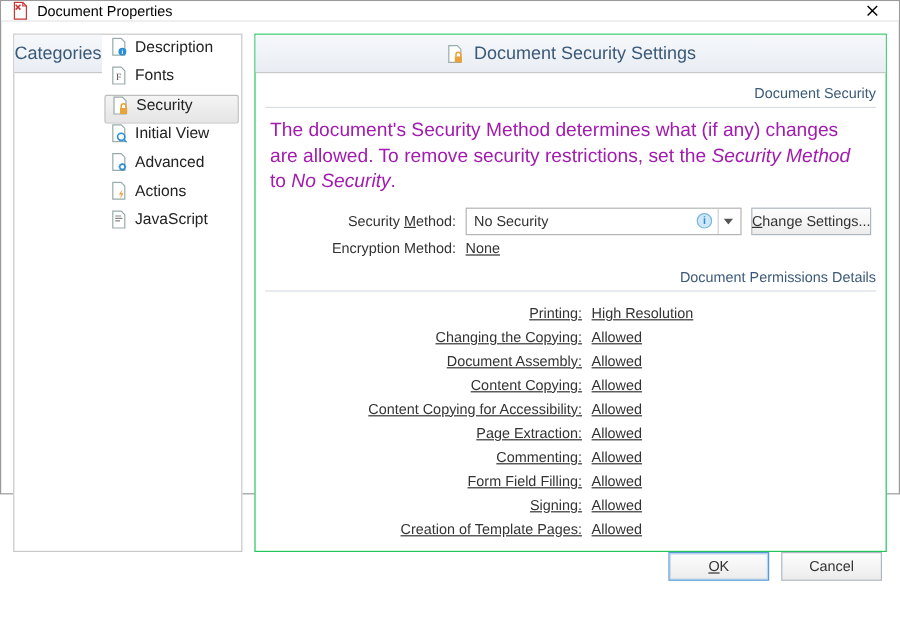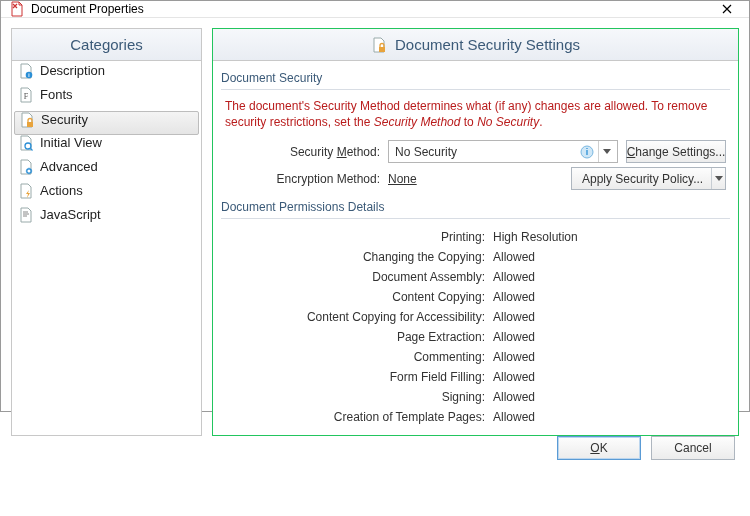--- a/index.html
+++ b/index.html
@@ -32,21 +32,21 @@
     display: flex; align-items: center; justify-content: center;
     color: #000;
   }
   .body {
     flex: 1; display: flex; gap: 10px;
     padding: 10px 10px 0 10px;
   }
   .categories-panel {
     width: 215px;
     border: 1px solid #c8c8c8;
-    display: flex; flex-direction: column;
+    display: flex; flex-direction: row;
     background: #fff;
   }
   .categories-title {
     height: 32px;
     background: linear-gradient(#f6f8fb, #e9edf3);
     border-bottom: 1px solid #c8c8c8;
     display: flex; align-items: center; justify-content: center;
     font-size: 15px; color: #3b5a78;
   }
   .categories-list { flex:1; overflow:auto; padding-top:2px; }
@@ -76,23 +76,23 @@
   .content-title {
     height: 32px;
     background: linear-gradient(#f6f8fb, #e9edf3);
     border-bottom: 1px solid #c8c8c8;
     display: flex; align-items: center; justify-content: center;
     gap: 8px;
     font-size: 15px; color: #3b5a78;
   }
   .content-body { flex:1; padding: 8px 8px 8px 8px; overflow:auto; }
 
-  .group-label { color: #3b5a78; font-size: 12px; margin: 2px 0 4px 0; }
+  .group-label { color: #3b5a78; font-size: 12px; margin: 2px 0 4px 0; text-align: right; }
   .group-rule { border-top: 1px solid #d8dde4; margin-bottom: 8px; }
-  .description { color: #b91c1c; font-size: 12px; line-height: 1.35; margin: 0 4px 10px 4px; }
+  .description { color: #a21caf; font-size: 16px; line-height: 1.35; margin: 0 4px 10px 4px; }
   .description i { font-style: italic; }
 
   .form-row {
     display: grid;
     grid-template-columns: 155px 230px 100px;
     gap: 8px;
     align-items: center;
     margin: 4px 4px;
   }
   .row-label { text-align: right; color: #333; }
@@ -141,21 +141,21 @@
   }
   .enc-row .val { color:#333;text-decoration:underline; }
 
   .perm-grid {
     margin: 4px 4px 0 4px;
   }
   .perm-row {
     display: grid;
     grid-template-columns: 260px auto;
     gap: 8px;
-    height: 20px; align-items: center;
+    height: 20px; align-items: center; text-decoration: underline;
   }
   .perm-key { text-align: right; color: #333; }
   .perm-val { text-align: left; color: #333; }
 
   .footer {
     height: 44px;
     display:flex; justify-content:flex-end; align-items:center;
     gap: 10px; padding: 0 14px;
   }
   .footer .btn { width: 84px; height: 24px; }
@@ -309,28 +309,20 @@
           <div class="btn">
             <span></span>
               <span class="uline">C</span>
               <span>hange Settings...</span>
           </div>
         </div>
 
         <div class="enc-row">
           <div class="row-label">Encryption Method:</div>
           <div class="val">None</div>
-          <div class="btn split">
-            <span>Apply Security Policy...</span>
-            <span class="split-drop">
-              <svg width="8" height="5" viewBox="0 0 8 5">
-                  <path d="M0 0l4 5 4-5z" fill="#555"></path>
-                </svg>
-            </span>
-          </div>
         </div>
 
         <div class="group-label">Document Permissions Details</div>
         <div class="group-rule"></div>
 
         <div class="perm-grid">
           <div class="perm-row">
               <div class="perm-key">Printing:</div>
               <div class="perm-val">High Resolution</div>
             </div>

